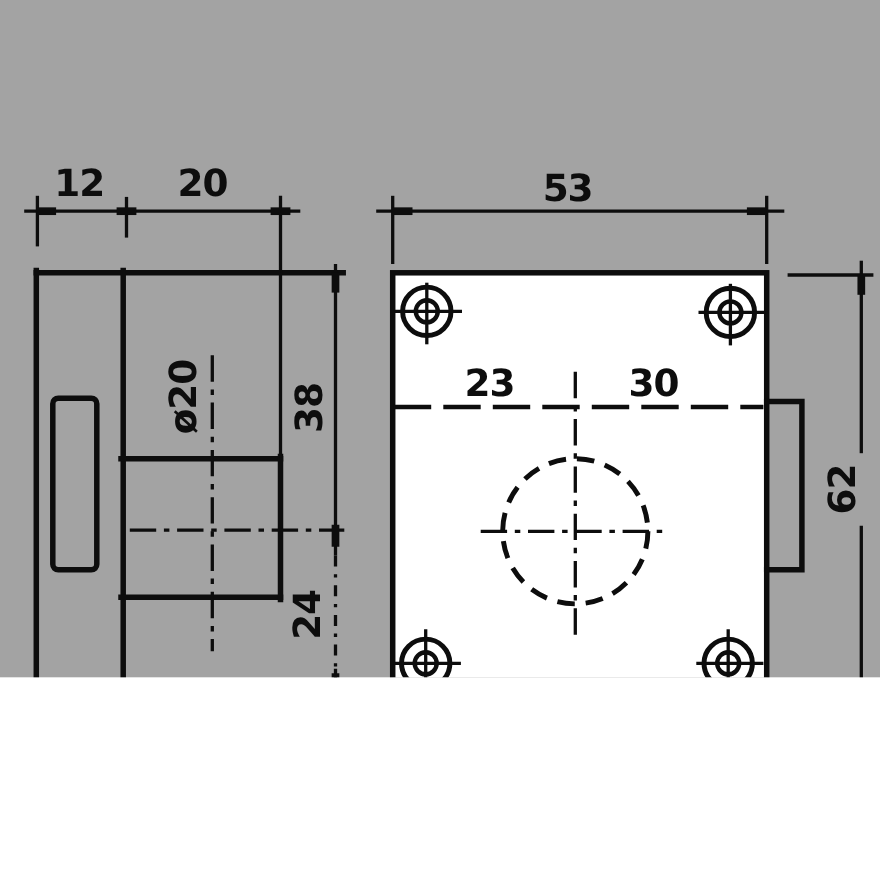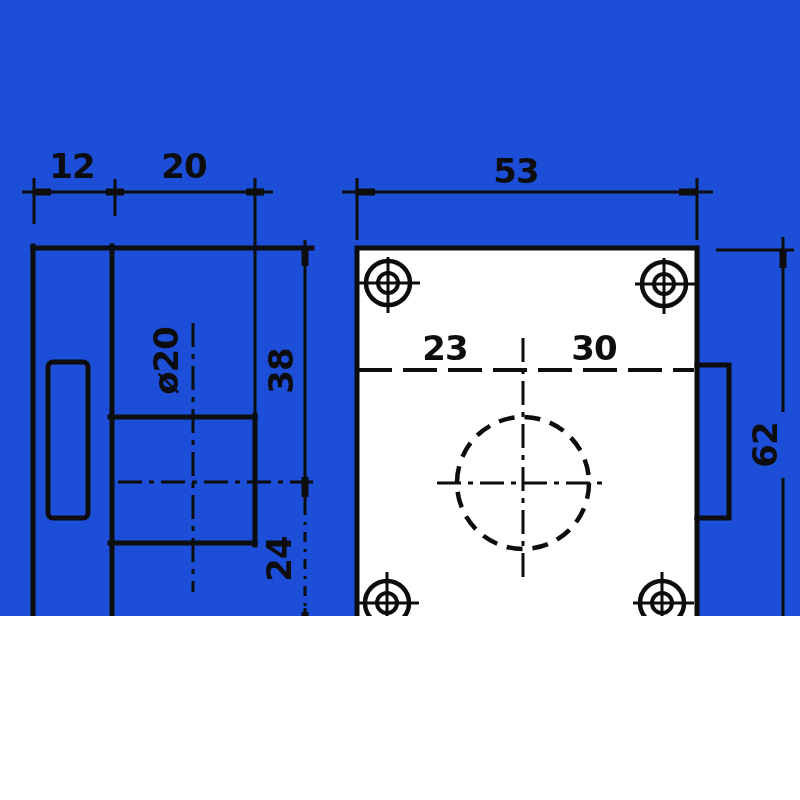--- a/index.html
+++ b/index.html
@@ -4,21 +4,21 @@
 <style>
   html, body {
     margin: 0;
     padding: 0;
     background: #ffffff;
   }
   .page {
     position: relative;
     width: 800px;
     height: 616px;
-    background: #1d4ed8;
+    background: #a3a3a3;
     overflow: hidden;
   }
   svg.drawing {
     position: absolute;
     left: 0;
     top: 0;
   }
   .obj  { stroke: #0d0d0d; stroke-width: 5;   fill: none; stroke-linecap: square; }
   .objf { stroke: #0d0d0d; stroke-width: 5;   fill: #ffffff; }
   .thin { stroke: #0d0d0d; stroke-width: 3;   fill: none; stroke-linecap: butt; }

